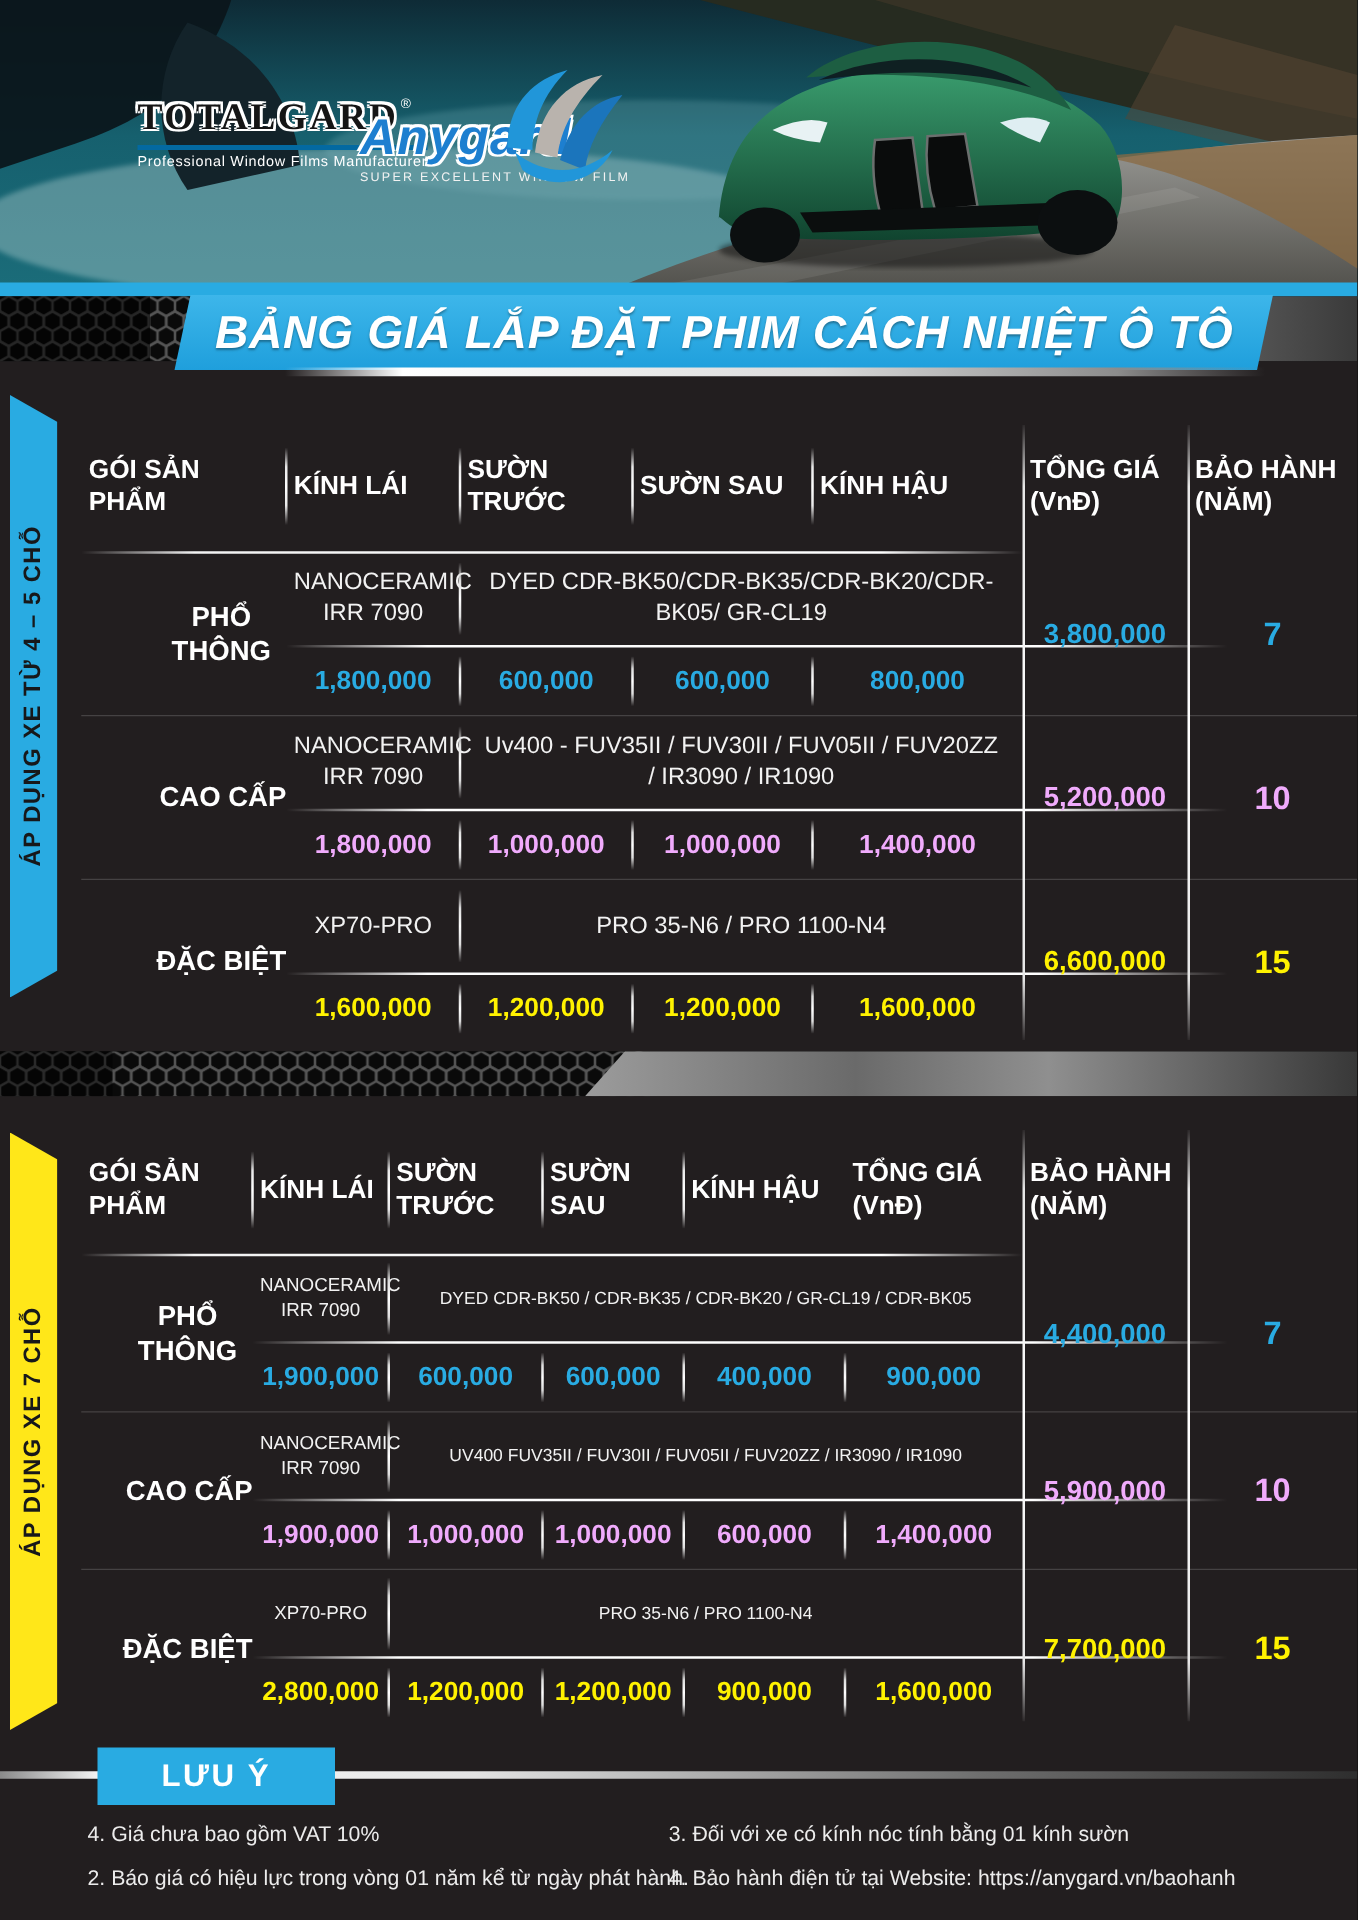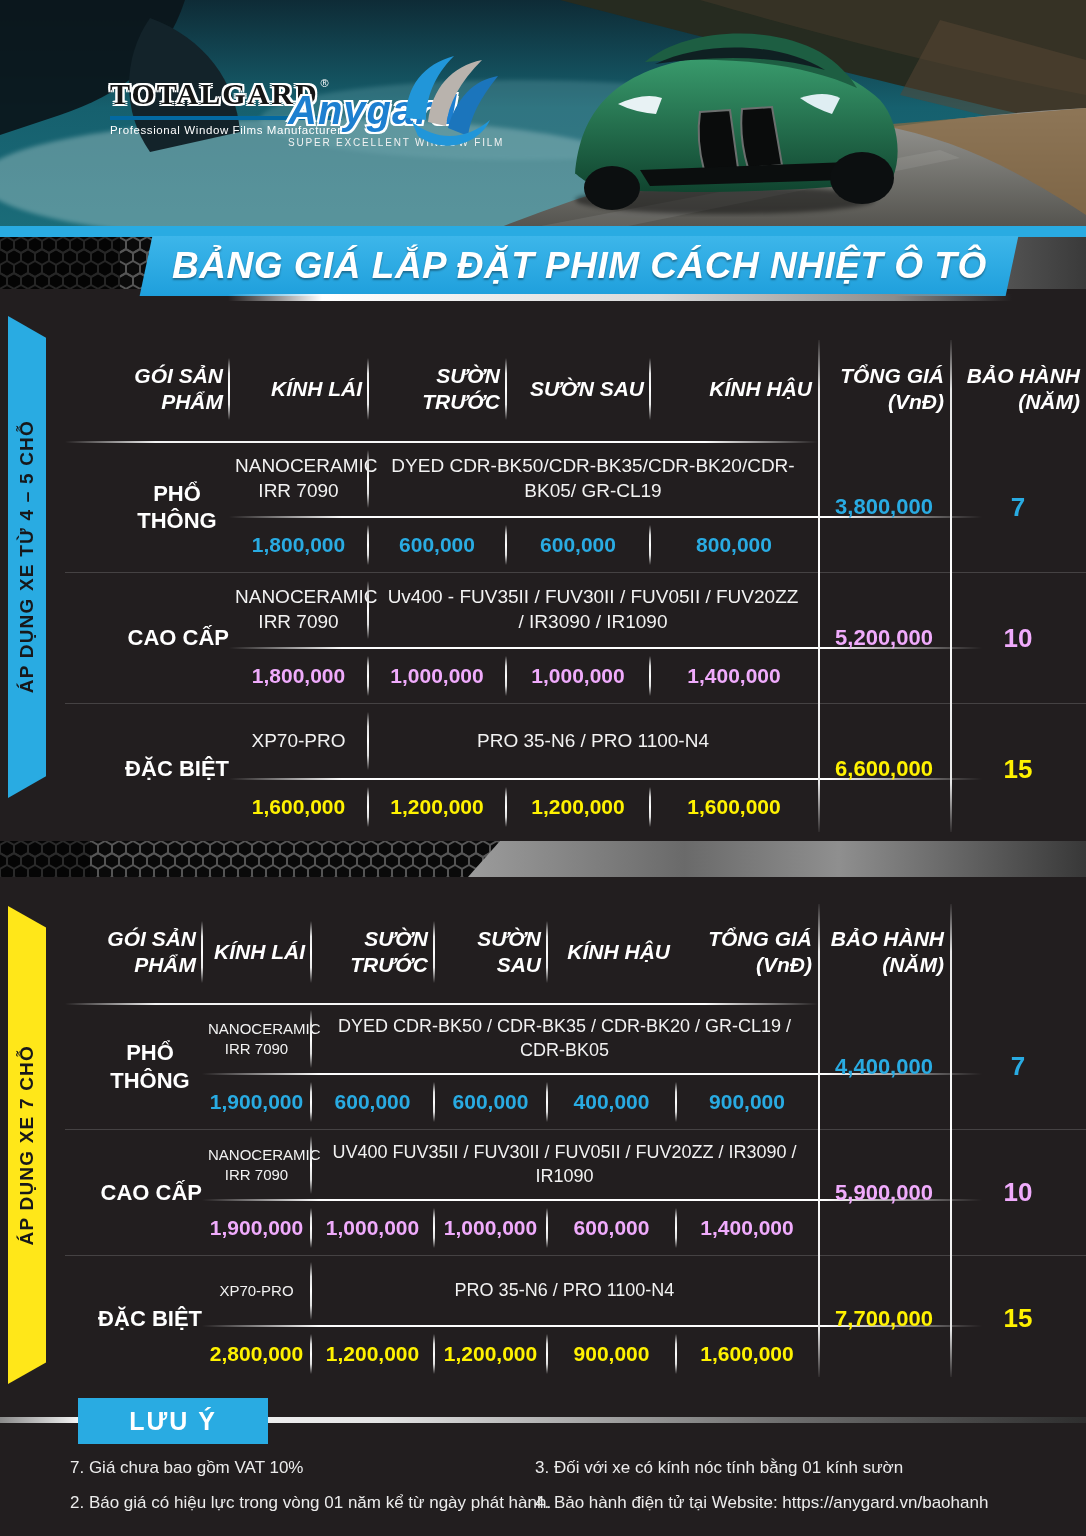--- a/index.html
+++ b/index.html
@@ -36,21 +36,21 @@
           clip-path:polygon(0 0,100% 4.5%,100% 95.5%,0 100%);}
   .ribbon span{writing-mode:vertical-rl;transform:rotate(180deg);font-weight:bold;font-size:19px;
                letter-spacing:1.2px;color:#17181a;white-space:nowrap;}
   .rb1{top:316px;height:482px;background:#29abe2;}
   .rb2{top:906px;height:478px;background:#ffe719;}
 
   
   .tbl{left:65px;width:1021px;}
   .t1{top:336px;height:500px;}
   .t2{top:900px;height:481px;}
-  .thead{display:grid;align-items:center;text-align:right;font-weight:bold;font-size:21px;line-height:1.25;font-style:italic;}
+  .thead{display:grid;align-items:center;text-align:left;font-weight:bold;font-size:21px;line-height:1.25;}
   .t1 .thead{grid-template-columns:164px 139px 138px 144px 168px 132px 136px;height:106px;}
   .t2 .thead{grid-template-columns:137px 109px 123px 113px 129px 142px 132px 136px;height:104px;}
   .th{position:relative;padding:0 6px;}
   .th .sub{display:block;font-weight:bold;}
   .dv::after{content:"";position:absolute;right:-1px;top:50%;transform:translateY(-50%);height:62px;width:2px;
              background:linear-gradient(180deg,rgba(255,255,255,0),#e8e8e8 25%,#fff 50%,#e8e8e8 75%,rgba(255,255,255,0));}
   .hline{position:absolute;left:0;width:753px;height:2px;
          background:linear-gradient(90deg,rgba(255,255,255,0),#f2f2f2 12%,#ffffff 85%,rgba(255,255,255,0));}
   .t1 .hline{top:105px;} .t2 .hline{top:103px;}
   .vl{position:absolute;top:4px;bottom:4px;width:2px;
@@ -64,21 +64,21 @@
   .pkg{display:flex;align-items:center;justify-content:flex-end;text-align:center;
        font-weight:bold;font-size:22px;line-height:1.25;}
   .pkg span{max-width:104px;}
   .mid{display:flex;flex-direction:column;}
   .names{flex:1;display:grid;align-items:center;text-align:center;line-height:1.3;}
   .t1 .names{grid-template-columns:139px 450px;}
   .t2 .names{grid-template-columns:109px 507px;}
   .ncell{position:relative;padding:2px 6px;font-size:19px;color:#f2f2f2;}
   .t2 .ncell{font-size:15px;}
   .mcell{position:relative;padding:2px 18px;font-size:19px;color:#f2f2f2;}
-  .t2 .mcell{font-size:18px;}
+  .t2 .mcell{font-size:14px;}
   .ndv::after{content:"";position:absolute;right:-1px;top:50%;transform:translateY(-50%);height:58px;width:2px;
               background:linear-gradient(180deg,rgba(255,255,255,0),#ddd 25%,#fff 50%,#ddd 75%,rgba(255,255,255,0));}
   .sep{height:2px;margin-right:-164px;
        background:linear-gradient(90deg,rgba(255,255,255,0),#fdfdfd 15%,#ffffff 80%,rgba(255,255,255,0));}
   .prices{height:54px;display:grid;align-items:center;text-align:center;font-weight:bold;font-size:21px;}
   .t1 .prices{grid-template-columns:139px 138px 144px 168px;}
   .t2 .prices{grid-template-columns:109px 123px 113px 129px 142px;}
   .pc{position:relative;}
   .pdv::after{content:"";position:absolute;right:-1px;top:50%;transform:translateY(-50%);height:40px;width:2px;
               background:linear-gradient(180deg,rgba(255,255,255,0),#ddd 25%,#fff 50%,#ddd 75%,rgba(255,255,255,0));}
@@ -395,19 +395,19 @@
 
     <div class="vl vl-a"></div>
     <div class="vl vl-b"></div>
   </div>
 
   <div class="abs silverline"></div>
   <div class="abs note-badge">
     <span>LƯU Ý</span>
   </div>
   <div class="abs notes">
-    <div class="note">7. Giá chưa bao gồm VAT 10%</div>
+    <div class="note">4. Giá chưa bao gồm VAT 10%</div>
     <div class="note">3. Đối với xe có kính nóc tính bằng 01 kính sườn</div>
     <div class="note">2. Báo giá có hiệu lực trong vòng 01 năm kể từ ngày phát hành.</div>
     <div class="note">4. Bảo hành điện tử tại Website: https://anygard.vn/baohanh</div>
   </div>
 
 </div>
 
 </body></html>

